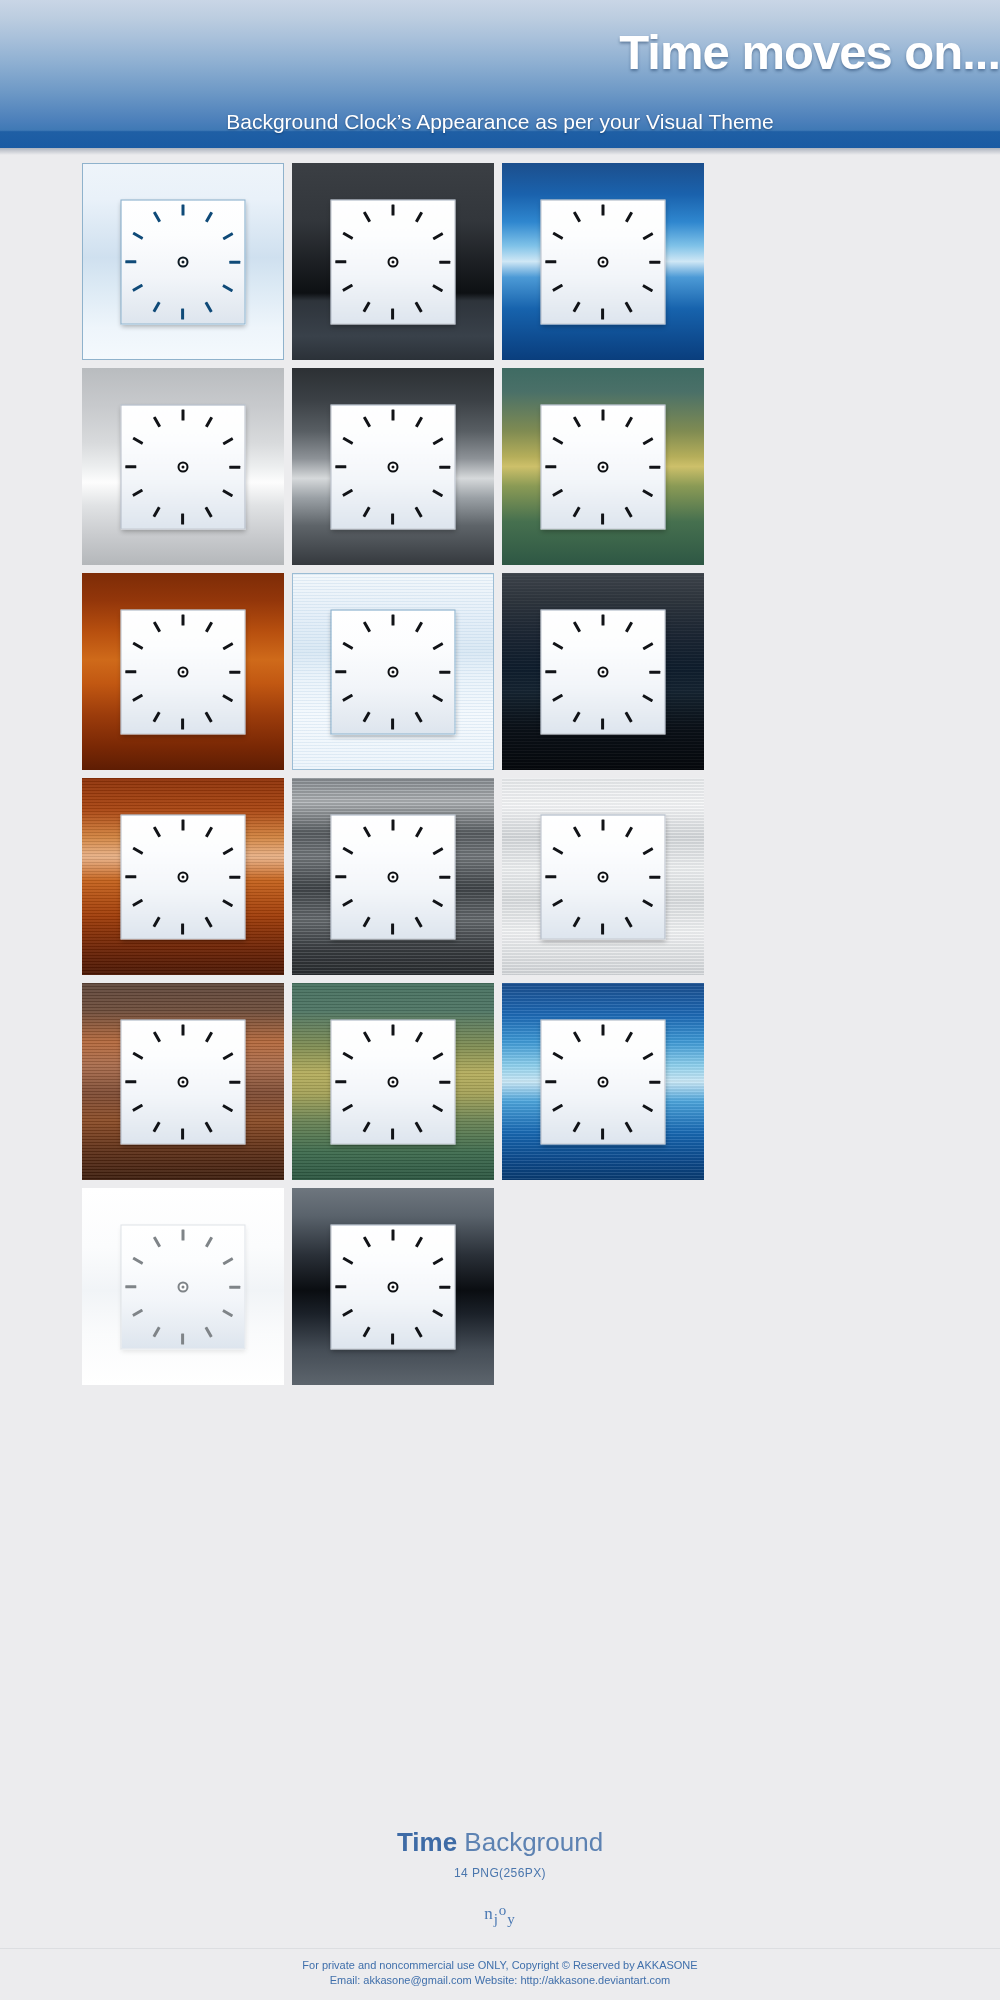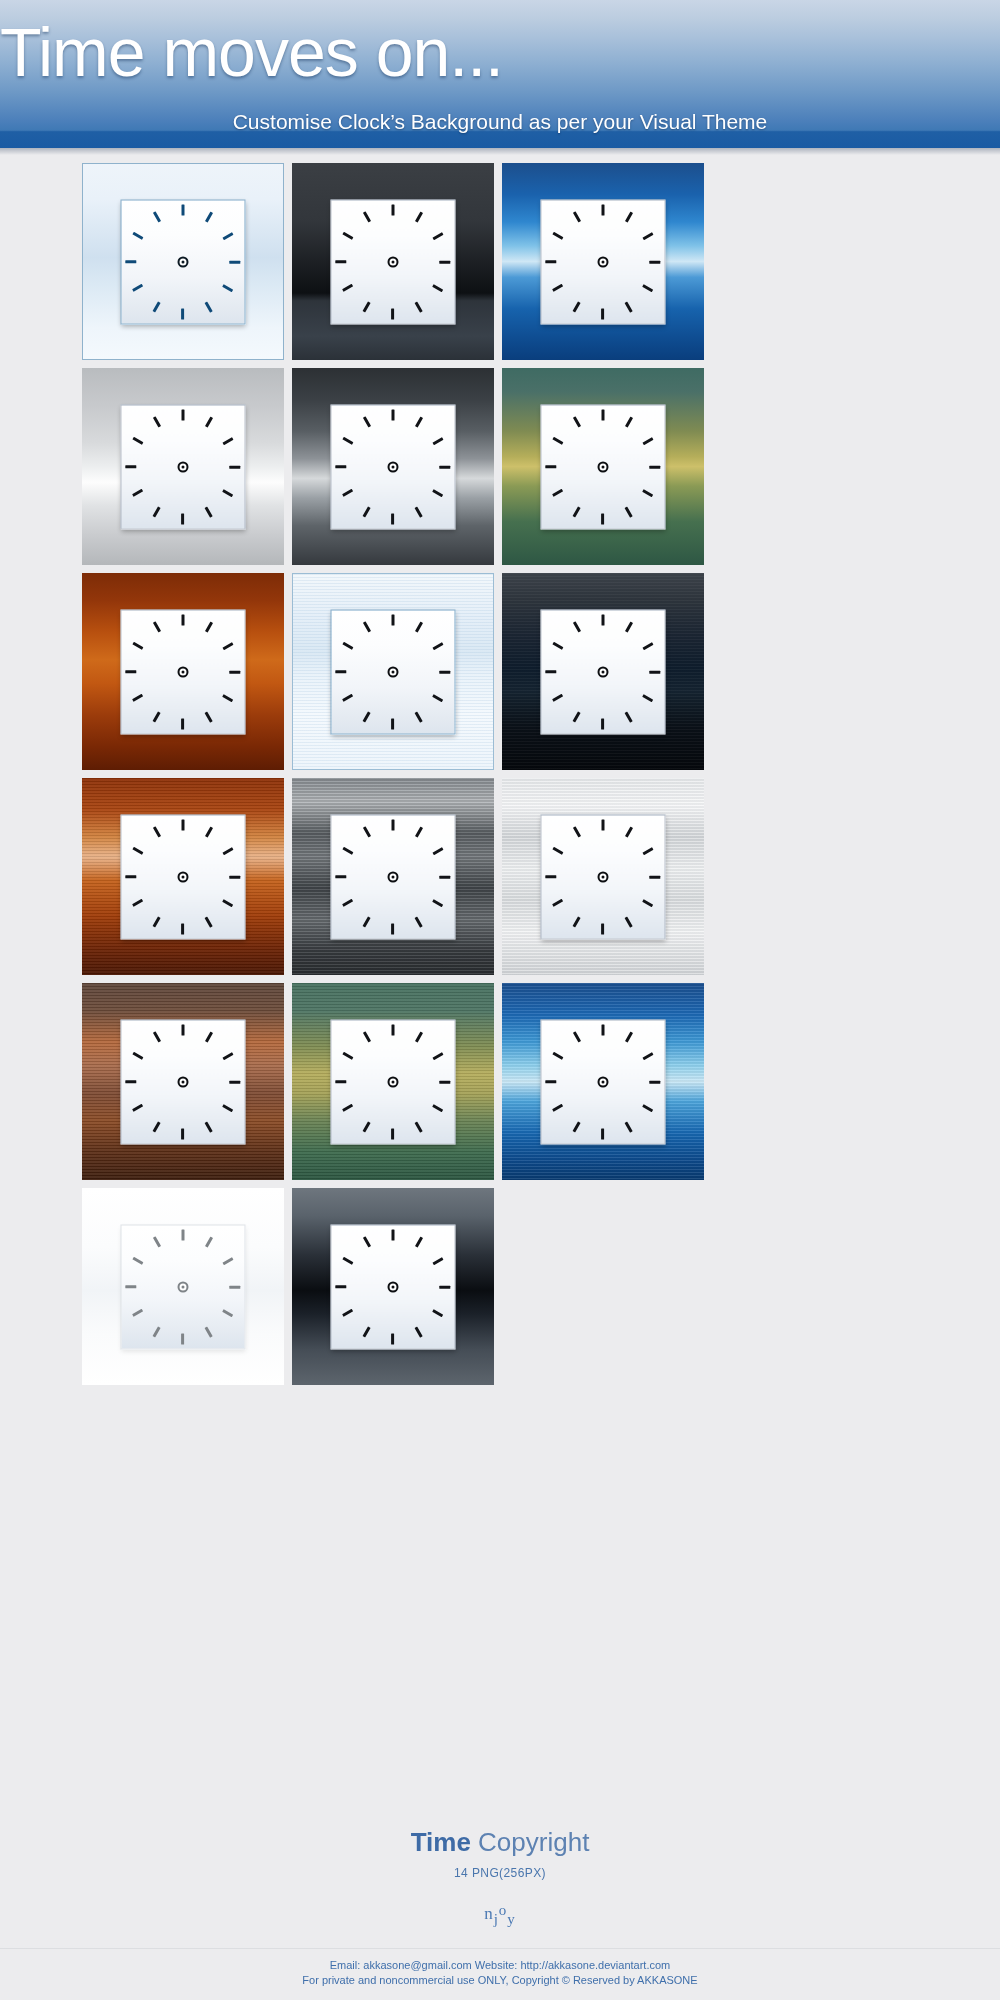--- a/index.html
+++ b/index.html
@@ -24,24 +24,24 @@
        #6e99c6 62%,
        #4b7fba 82%,
        #3f79b5 88%,
        #1f5fa5 89%,
        #1a5ba3 100%);
     overflow:hidden;
   }
   .header-title{
     position:absolute;
     left:0;right:0;top:4px;
-    text-align:left;
-    font-size:68px;
+    text-align:right;
+    font-size:49px;
     line-height:96px;
-    font-weight:400;
+    font-weight:700;
     color:#ffffff;
     letter-spacing:-1px;
     text-shadow:0 2px 3px rgba(20,50,90,.45);
     font-family:"Liberation Sans", sans-serif;
   }
   .header-sub{
     position:absolute;
     left:0;right:0;top:108px;
     text-align:center;
     font-size:21px;
@@ -252,21 +252,21 @@
     line-height:15px;
     color:#3f6fab;
     font-family:"Liberation Sans", sans-serif;
   }
 </style>
 </head>
 <body>
 
 <div class="header">
   <div class="header-title">Time moves on...</div>
-  <div class="header-sub">Customise Clock’s Background as per your Visual Theme</div>
+  <div class="header-sub">Background Clock’s Appearance as per your Visual Theme</div>
 </div>
 <div class="header-shadow"></div>
 
 <div class="grid" id="grid">
     <div class="row">
       <div class="tile bg-iceframe blue-ticks">
         <div class="face">
           <div class="ticks">
             <div class="tick" style="transform: rotate(0deg) translateY(-52px);"></div>
             <div class="tick" style="transform: rotate(30deg) translateY(-52px);"></div>
@@ -595,21 +595,21 @@
             <div class="tick" style="transform: rotate(300deg) translateY(-52px);"></div>
             <div class="tick" style="transform: rotate(330deg) translateY(-52px);"></div>
           </div>
           <div class="hub"></div>
         </div>
       </div>
     </div>
   </div>
 
 <div class="caption">
-  <div class="cap-title"><b>Time</b><span> Copyright</span></div>
+  <div class="cap-title"><b>Time</b><span> Background</span></div>
   <div class="cap-sub">14 PNG(256PX)</div>
   <div class="njoy"><span>n</span><span class="lo">j</span><span class="hi">o</span><span class="lo">y</span></div>
 </div>
 
 <div class="footer">
+  <div class="footer-line">For private and noncommercial use ONLY, Copyright © Reserved by AKKASONE</div>
   <div class="footer-line">Email: akkasone@gmail.com Website: http://akkasone.deviantart.com</div>
-  <div class="footer-line">For private and noncommercial use ONLY, Copyright © Reserved by AKKASONE</div>
 </div>
 
 </body></html>

